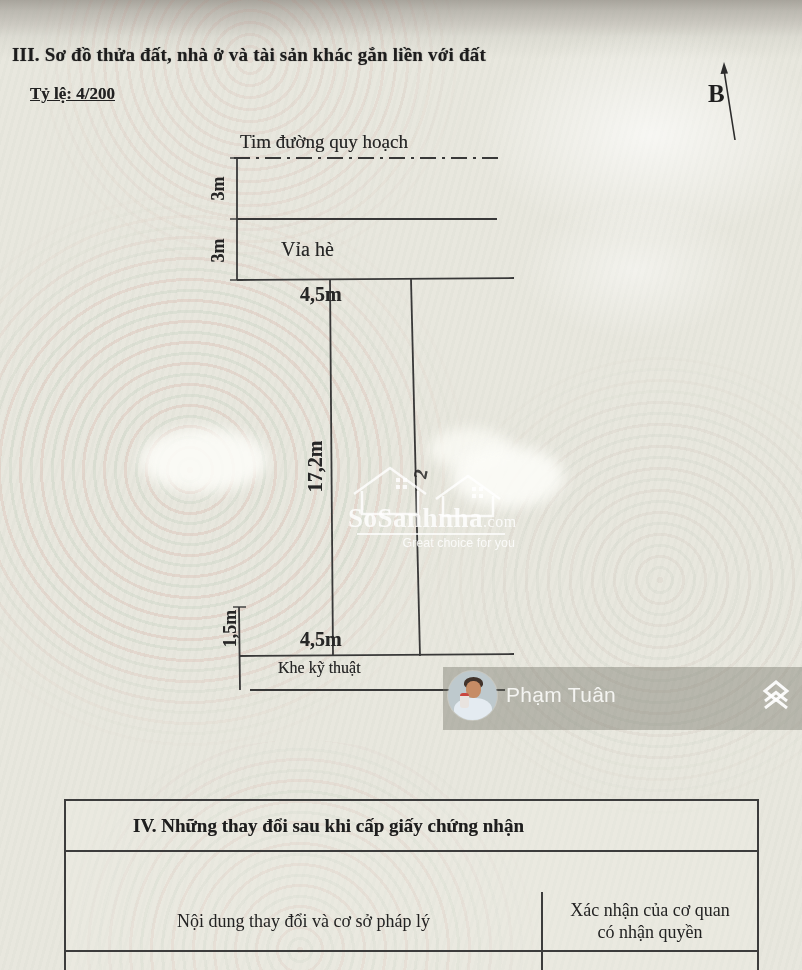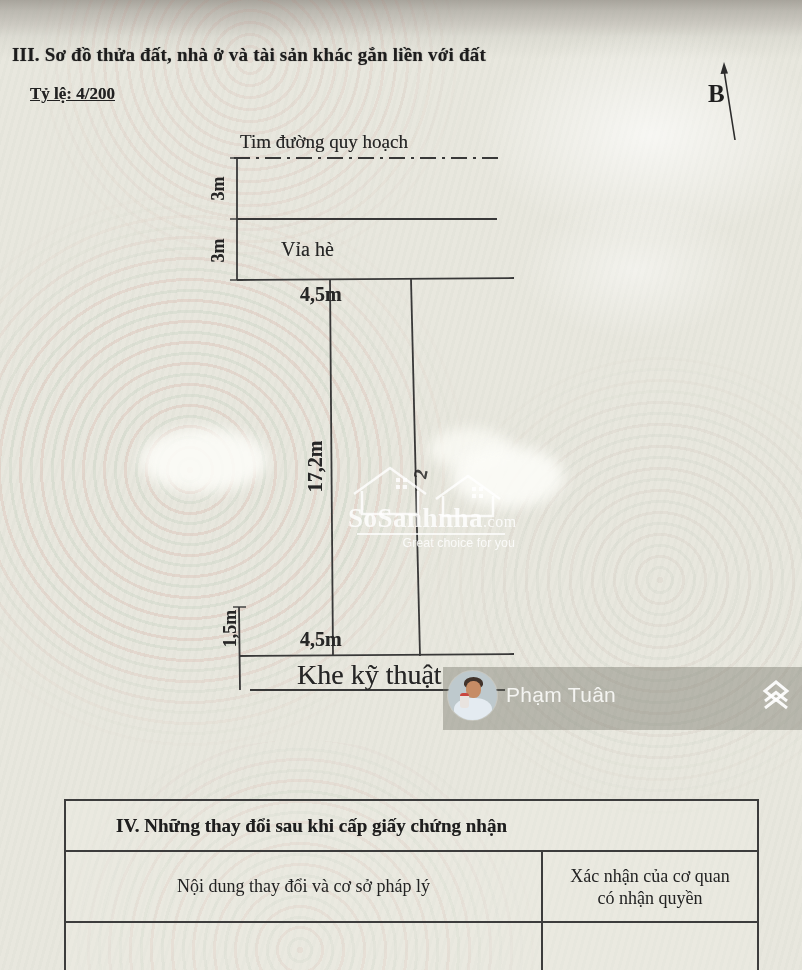--- a/index.html
+++ b/index.html
@@ -57,22 +57,22 @@
   .wm{position:absolute;color:rgba(255,255,255,0.82);}
   .wm-text{left:348px;top:503px;width:160px;font-size:27px;font-weight:bold;text-align:center;letter-spacing:0.5px;}
   .wm-text .suffix{font-size:16px;font-weight:normal;}
   .wm-line{position:absolute;left:357px;top:533px;width:148px;height:2px;background:rgba(255,255,255,0.75);}
   .wm-tag{left:360px;top:536px;width:155px;font-size:12.5px;text-align:right;font-family:"Liberation Sans",sans-serif;}
 
   
   .sec-table{position:absolute;left:64px;top:799px;width:695px;height:171px;
     border:2px solid #3c3c3c;border-bottom:none;box-sizing:border-box;background:rgba(240,239,231,0.25);}
   .t-title{height:51px;border-bottom:2px solid #3c3c3c;box-sizing:border-box;display:flex;align-items:center;
-    padding-left:50px;font-size:19px;font-weight:bold;color:#1e1e1e;text-shadow:0 0 0.6px rgba(30,30,30,0.5);}
-  .t-cols{display:flex;height:71px;border-bottom:2px solid #3c3c3c;box-sizing:border-box;}
+    padding-left:67px;font-size:19px;font-weight:bold;color:#1e1e1e;text-shadow:0 0 0.6px rgba(30,30,30,0.5);}
+  .t-cols{display:flex;height:60px;border-bottom:2px solid #3c3c3c;box-sizing:border-box;margin-top:40px;}
   .t-c1{width:477px;border-right:2px solid #3c3c3c;box-sizing:border-box;display:flex;align-items:center;justify-content:center;
     font-size:18px;color:#222;}
   .t-c2{flex:1;display:flex;flex-direction:column;align-items:center;justify-content:center;
     font-size:18px;color:#222;line-height:22px;}
   .t-empty{display:flex;height:64px;}
   .t-e1{width:477px;border-right:2px solid #3c3c3c;box-sizing:border-box;}
   .t-e2{flex:1;}
   .compass-b{position:absolute;left:708px;top:80px;font-size:25px;font-weight:bold;color:#1f1f1f;}
 </style>
 </head>
@@ -126,21 +126,21 @@
 
   <div class="dlabel c" style="left:240px;top:131px;width:256px;font-size:19px;">Tim đường quy hoạch</div>
   <div class="dlabel rot" style="left:196px;top:178px;width:44px;font-size:18px;font-weight:bold;text-align:center;">3m</div>
   <div class="dlabel rot" style="left:196px;top:240px;width:44px;font-size:18px;font-weight:bold;text-align:center;">3m</div>
   <div class="dlabel c" style="left:281px;top:238px;width:170px;font-size:20px;">Vỉa hè</div>
   <div class="dlabel c" style="left:300px;top:283px;width:140px;font-size:20px;font-weight:bold;">4,5m</div>
   <div class="dlabel rot" style="left:272px;top:455px;width:86px;font-size:20px;font-weight:bold;text-align:center;">17,2m</div>
   <div class="dlabel" style="left:416px;top:463px;font-size:19px;font-weight:bold;transform:rotate(-78deg);opacity:0.85;">2</div>
   <div class="dlabel rot" style="left:202px;top:618px;width:56px;font-size:18px;font-weight:bold;text-align:center;">1,5m</div>
   <div class="dlabel c" style="left:300px;top:628px;width:140px;font-size:20px;font-weight:bold;">4,5m</div>
-  <div class="dlabel c" style="left:297px;top:659px;width:180px;font-size:28px;">Khe kỹ thuật</div>
+  <div class="dlabel c" style="left:278px;top:659px;width:180px;font-size:16px;">Khe kỹ thuật</div>
 
   <div class="blob b1"></div>
   <div class="blob b3"></div>
   <div class="blob b2"></div>
 
   <svg class="layer" width="802" height="970" style="pointer-events:none;">
     <g stroke="rgba(255,255,255,0.8)" stroke-width="2.5" fill="none">
       <path d="M354,494 L390,468 L426,494"></path>
       <path d="M362,491 V514 H418 V491"></path>
       <path d="M436,499 L468,476 L500,499"></path>

